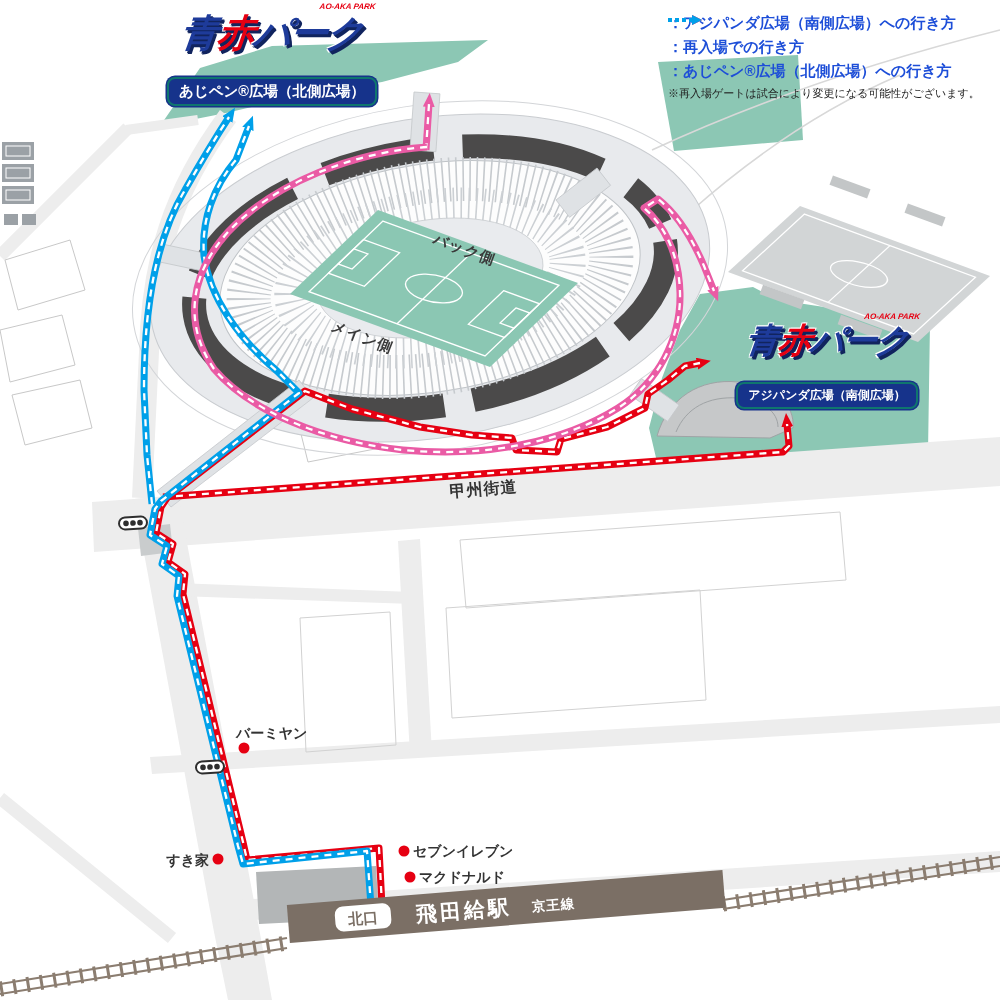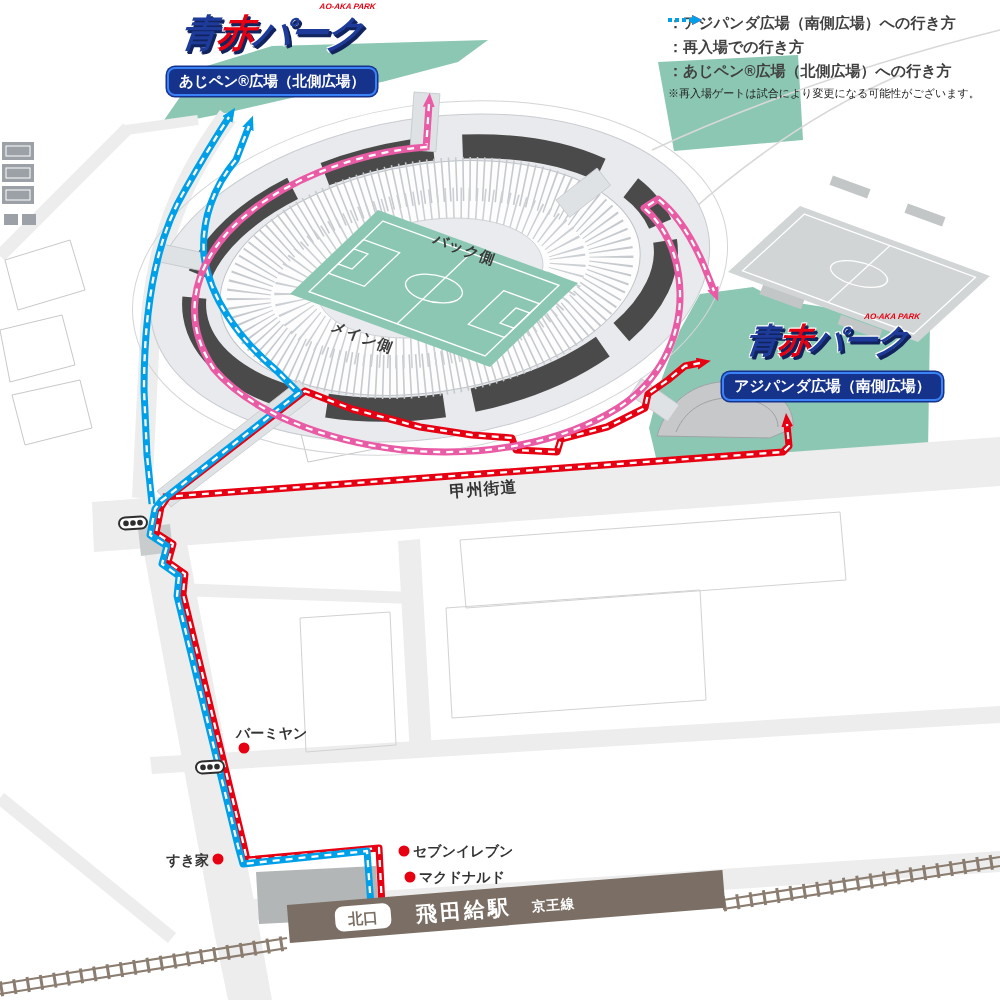--- a/index.html
+++ b/index.html
@@ -2,40 +2,40 @@
 <html><head>
 <meta charset="utf-8">
 <style>
   html,body{margin:0;padding:0;background:#fff;}
   .stage{position:relative;width:1000px;height:1000px;background:#fff;overflow:hidden;
          font-family:"Liberation Sans",sans-serif;}
   .stage svg{position:absolute;left:0;top:0;}
   
   .legend{position:absolute;left:668px;top:14px;width:320px;}
   .legend-row{display:flex;align-items:center;gap:4px;margin-bottom:5px;}
-  .legend-row .txt{font-size:15px;font-weight:bold;color:#404040;white-space:nowrap;letter-spacing:0;}
+  .legend-row .txt{font-size:15px;font-weight:bold;color:#1d4ed8;white-space:nowrap;letter-spacing:0;}
   .legend-note{font-size:11px;color:#222;margin-top:2px;white-space:nowrap;}
   
   .park-block{position:absolute;text-align:center;}
   .park-block.north{left:152px;top:8px;width:240px;}
   .park-block.south{left:722px;top:318px;width:210px;}
   .aoaka-logo{display:inline-block;position:relative;font-weight:bold;font-style:italic;
       letter-spacing:-2px;transform:skewX(-6deg);
       text-shadow:2px 2px 0 #11245e,3px 3px 0 #11245e,-1px -1px 0 #fff,1px -1px 0 #fff,-1px 1px 0 #fff;}
   .north .aoaka-logo{font-size:38px;}
   .south .aoaka-logo{font-size:34px;}
   .aoaka-logo .ao,.aoaka-logo .park{color:#1e3b9a;}
   .aoaka-logo .aka{color:#e60012;}
   .aoaka-logo .sub{position:absolute;top:-6px;right:-10px;font-size:8px;color:#e60012;
       letter-spacing:0;text-shadow:none;font-style:italic;white-space:nowrap;}
   .park-pill{display:inline-block;background:#16338b;color:#fff;font-weight:bold;
-      border:2px solid #3b82f6;box-shadow:0 0 0 1.5px #16338b;border-radius:8px;
-      padding:3px 10px;white-space:nowrap;margin-top:8px;}
+      border:2px solid #0f766e;box-shadow:0 0 0 1.5px #16338b;border-radius:8px;
+      padding:3px 10px;white-space:nowrap;margin-top:18px;}
   .north .park-pill{font-size:14.5px;}
-  .south .park-pill{font-size:15px;}
+  .south .park-pill{font-size:12px;}
 </style>
 </head>
 <body>
 
 <div class="stage">
 
 <svg width="1000" height="1000" viewBox="0 0 1000 1000">
   <defs>
     <marker id="mr" markerWidth="16" markerHeight="14" refX="3" refY="6" orient="auto" markerUnits="userSpaceOnUse">
       <path d="M0,0 L14,6 L0,12 Z" fill="#e60012"></path>

